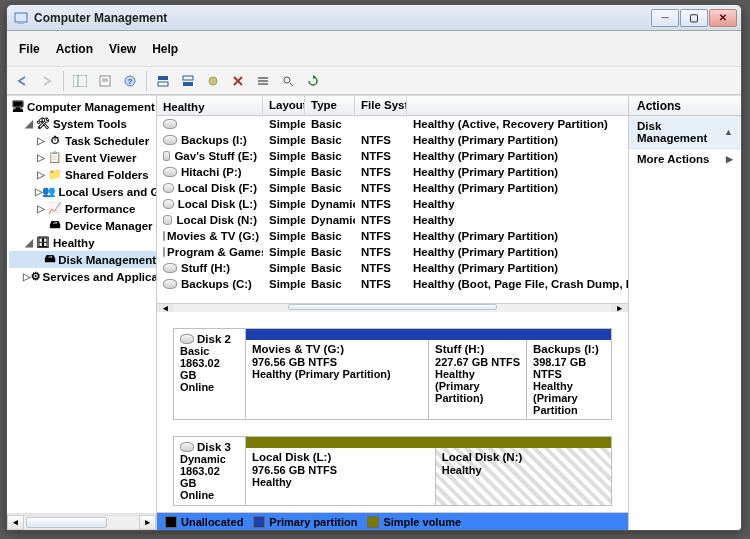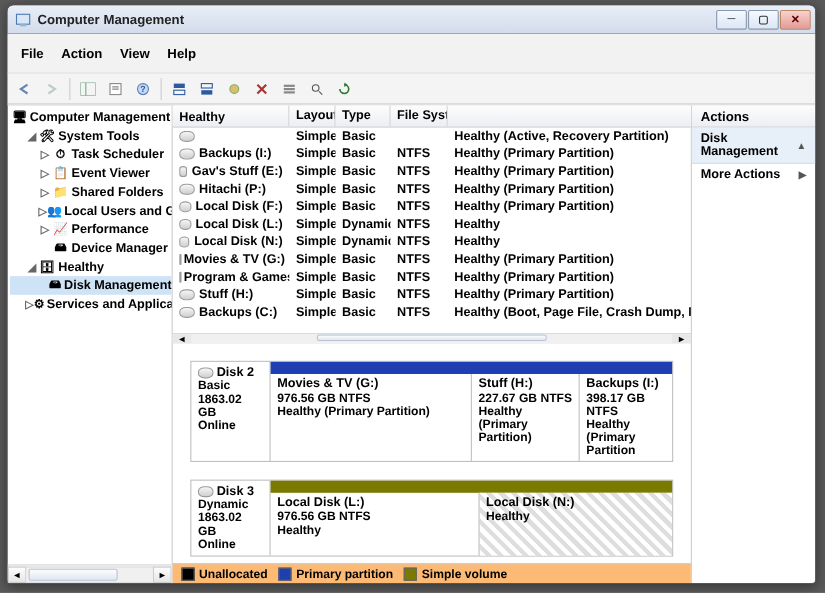--- a/index.html
+++ b/index.html
@@ -75,21 +75,21 @@
   .dinfo b { font-size:11.5px; }
   .dparts { flex:1; display:flex; flex-direction:column; }
   .stripe { height:11px; }
   .stripe.blue { background:#1e3fb0; }
   .stripe.olive { background:#7a7a00; }
   .prow { flex:1; display:flex; }
   .part { border-left:1px solid #bfbfbf; padding:3px 6px; overflow:hidden; }
   .part:first-child { border-left:none; }
   .part b { display:block; font-size:11.5px; margin-bottom:1px; }
   .hatch { background: repeating-linear-gradient(45deg,#fff,#fff 4px,#dedede 4px,#dedede 8px); }
-  .legend { border-top:1px solid #ccc; background:#fdba74; height:18px;
+  .legend { border-top:1px solid #ccc; background:#3b82f6; height:18px;
             display:flex; align-items:center; gap:10px; padding:0 8px; font-size:11px; }
   .lg { display:flex; align-items:center; gap:4px; }
   .sw { width:12px; height:12px; border:1px solid #666; }
   .sw.bk{background:#000;} .sw.bl{background:#1e3fb0;} .sw.ol{background:#7a7a00;}
   
   .actions { width:112px; font-size:12px; }
   .ahead { background:linear-gradient(#fdfdfd,#ebeef3); border-bottom:1px solid #ccc;
            height:20px; padding:3px 8px 0; font-size:12px; }
   .arow { display:flex; align-items:center; justify-content:space-between;
           padding:4px 8px; font-size:11.5px; }

